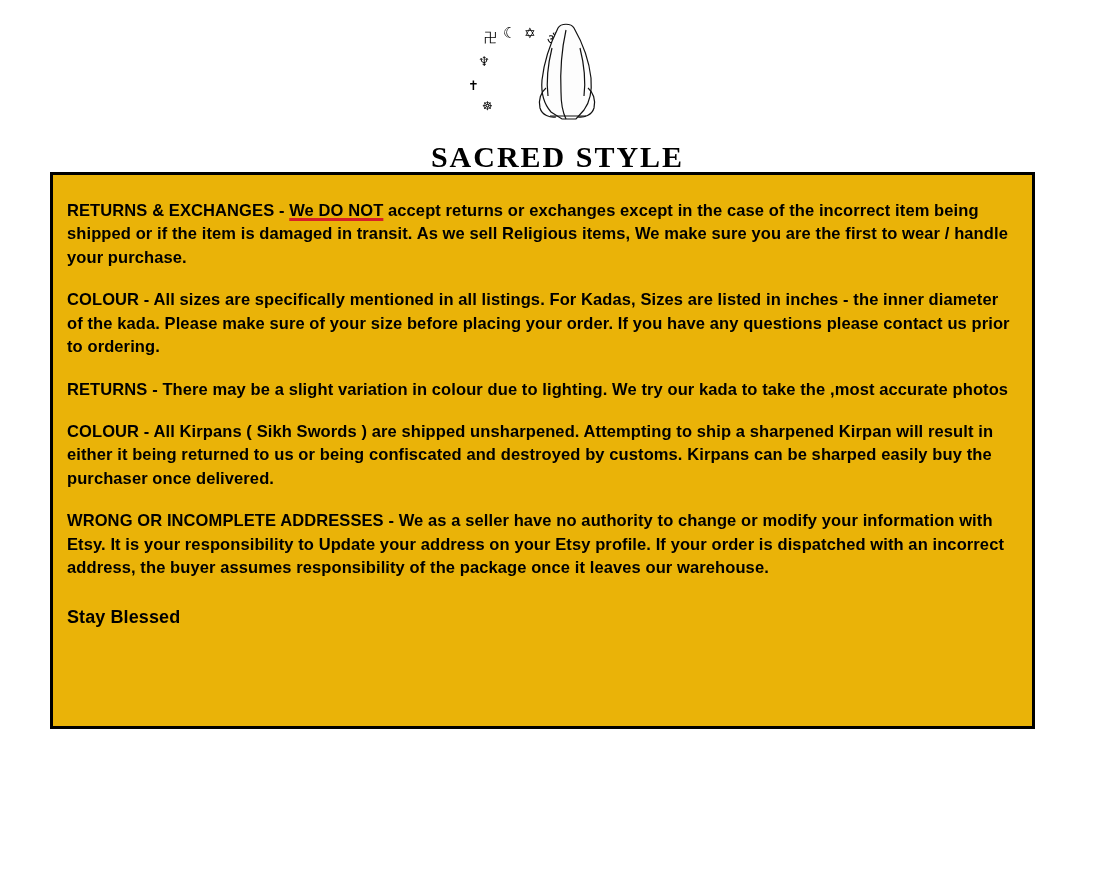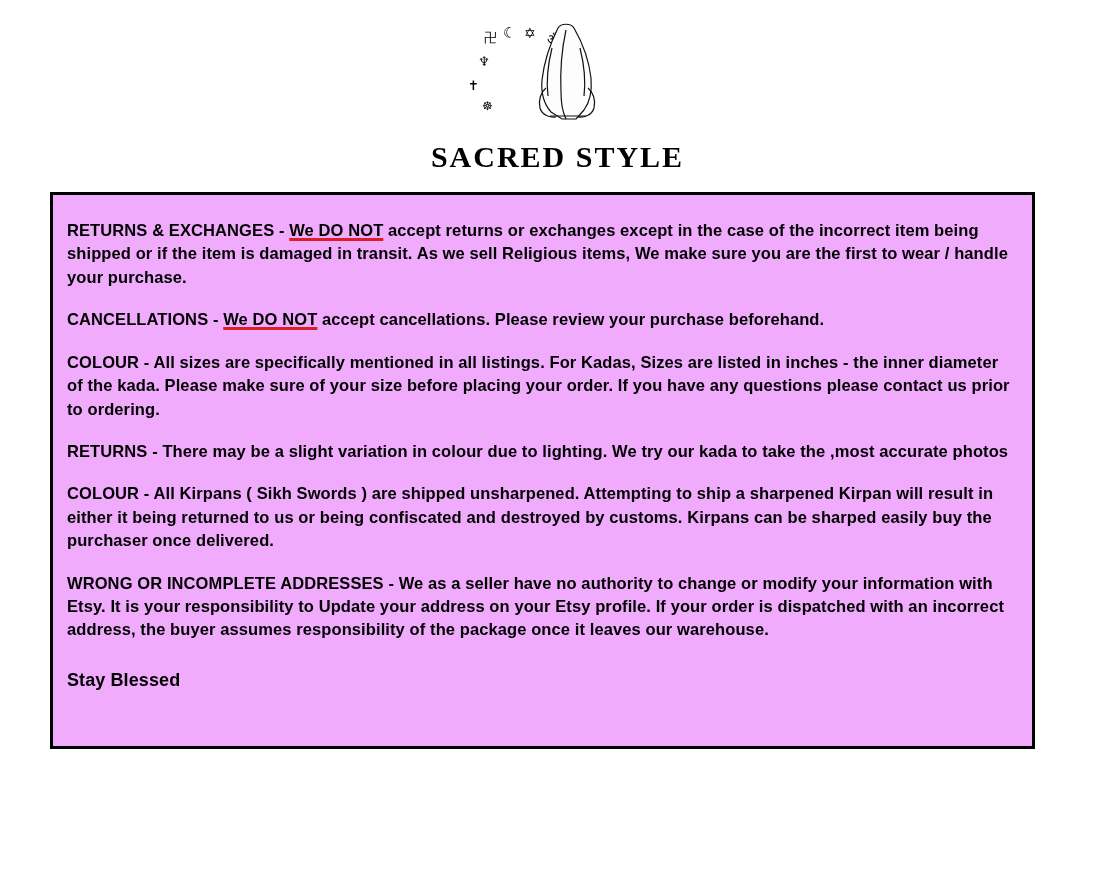--- a/index.html
+++ b/index.html
@@ -39,26 +39,26 @@
     letter-spacing: 2px;
     color: #000;
     margin-top: 16px;
     line-height: 1;
   }
 
   
   .policy-box {
     position: absolute;
     left: 50px;
-    top: 192px;
+    top: 172px;
     width: 985px;
     height: 557px;
     border: 3px solid #000;
     box-sizing: border-box;
-    background: #f0abfc;
+    background: #eab308;
   }
   .policy-inner {
     padding: 24px 14px 10px 14px;
   }
   .para {
     font-size: 16.5px;
     font-weight: bold;
     line-height: 1.42;
     letter-spacing: 0.1px;
     margin: 0 0 19px 0;
@@ -139,23 +139,20 @@
   <div class="brand-name">SACRED STYLE</div>
 </div>
 
 <div class="policy-box">
   <div class="policy-inner">
 
     <p class="para">
       <span class="lead">RETURNS &amp; EXCHANGES</span><span> - </span><span class="u-red">We DO NOT</span><span> accept returns or exchanges except in the case of the incorrect item being shipped or if the item is damaged in transit.  As we sell Religious items, We make sure you are the first to wear / handle your purchase.</span>
     </p>
 
-    <p class="para">
-      <span class="lead">CANCELLATIONS</span><span> - </span><span class="u-red">We DO NOT</span><span> accept cancellations.  Please review your purchase beforehand.</span>
-    </p>
 
     <p class="para">
       <span class="lead">COLOUR</span><span> - </span><span>All sizes are specifically mentioned in all listings.  For Kadas, Sizes are listed in inches - the inner diameter of the kada.  Please make sure of your size before placing your order.  If you have any questions please contact us prior to ordering.</span>
     </p>
 
     <p class="para">
       <span class="lead">RETURNS</span><span> - </span><span>There may be a slight variation in colour due to lighting. We try our kada to take the ,most accurate photos</span>
     </p>
 
     <p class="para">

